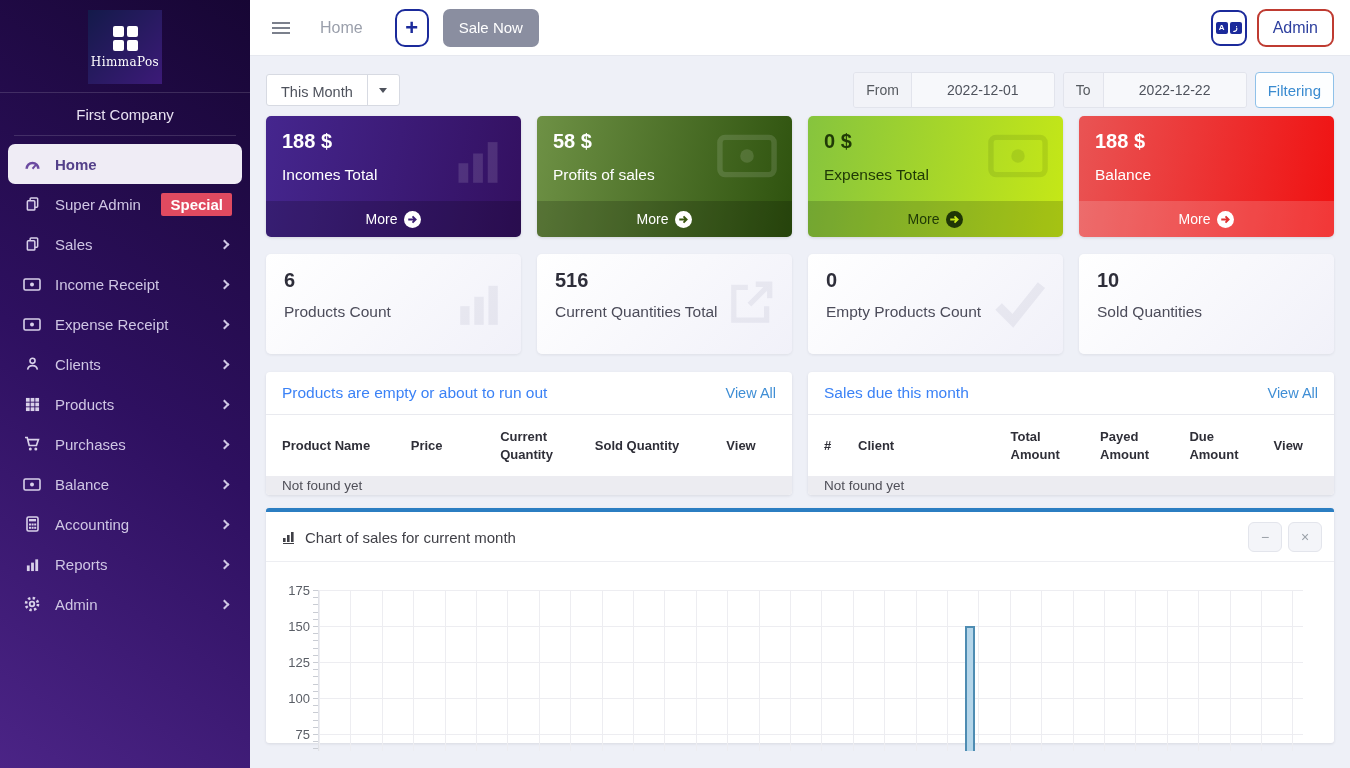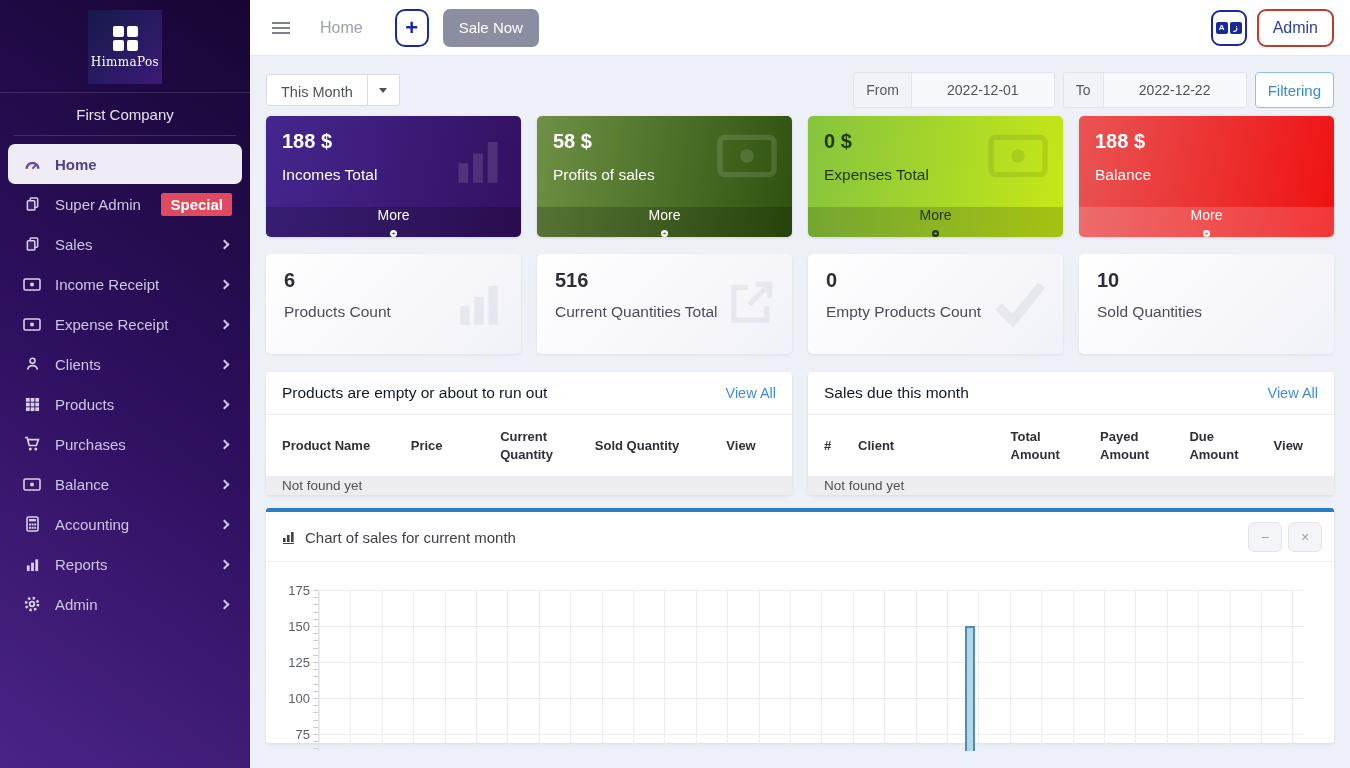--- a/index.html
+++ b/index.html
@@ -47,39 +47,39 @@
   .date-group { display:flex; height:36px; border:1px solid #e2e4ec; border-radius:3px; overflow:hidden; }
   .date-label { background:#f2f3f8; padding:0 12px; font-size:14px; color:#55595f; line-height:34px; border-right:1px solid #e2e4ec; }
   .date-value { background:#f7f8fb; width:142px; text-align:center; font-size:14px; color:#4e525c; line-height:34px; }
   .btn-filtering { height:36px; padding:0 12px; background:#fdfeff; border:1px solid #8fc1e9; border-radius:4px; color:#3a8bd0; font-size:15px; cursor:pointer; }
 
   
   .cards4 { display:grid; grid-template-columns:repeat(4,1fr); grid-gap:16px; margin-bottom:17px; }
   .scard { position:relative; height:121px; border-radius:5px; color:#fff; padding:14px 16px; overflow:hidden; box-shadow:0 1px 3px rgba(20,20,40,.12); }
   .scard .val { font-size:20px; font-weight:bold; }
   .scard .lbl { font-size:15.5px; margin-top:13px; }
-  .scard .more-bar { position:absolute; left:0; right:0; bottom:0; height:30px; background:rgba(0,0,0,.18); display:flex; align-items:center; justify-content:center; gap:7px; font-size:14px; cursor:pointer;flex-direction:column; }
+  .scard .more-bar { position:absolute; left:0; right:0; bottom:0; height:36px; background:rgba(0,0,0,.18); display:flex; align-items:center; justify-content:center; gap:7px; font-size:14px; cursor:pointer; }
   .more-ic { width:17px; height:17px; display:block; }
   .card-incomes { background:linear-gradient(100deg,#45268e,#331060); }
   .card-profits { background:linear-gradient(100deg,#6e9145,#2e520e); }
   .card-expenses { background:linear-gradient(100deg,#86c43e,#c6e816); color:#203a06; }
   .card-expenses .more-bar { background:rgba(0,0,0,.16); }
   .card-balance { background:linear-gradient(100deg,#e95454,#f01111); }
   .card-balance .more-bar { background:rgba(255,255,255,.16); }
   .wm { position:absolute; right:14px; top:18px; opacity:.12; }
   .ccard { position:relative; height:100px; border-radius:5px; background:linear-gradient(135deg,#ffffff,#f1f1f9); padding:15px 18px; box-shadow:0 1px 3px rgba(20,20,40,.08); overflow:hidden; }
   .ccard .val { font-size:20px; font-weight:bold; color:#2e2e3a; }
   .ccard .lbl { font-size:15.5px; color:#4c4c5a; margin-top:11px; }
   .ccard .wm { opacity:.07; top:24px; }
 
   
   .tables-row { display:grid; grid-template-columns:1fr 1fr; grid-gap:16px; margin-bottom:13px; }
   .panel { background:#fff; border-radius:4px; box-shadow:0 1px 3px rgba(20,20,40,.10); overflow:hidden; }
   .panel-head { display:flex; align-items:center; justify-content:space-between; padding:12px 16px; border-bottom:1px solid #e9eaef; }
-  .panel-title { font-size:15.5px; color:#0f172a; }
+  .panel-title { font-size:15.5px; color:#3b82f6; }
   .view-all { font-size:14.5px; color:#3f8ed5; text-decoration:none; cursor:pointer; }
   .tbl { width:100%; border-collapse:collapse; table-layout:fixed; }
   .tbl th { font-size:13px; color:#2f2f38; text-align:left; padding:13px 8px; font-weight:bold; line-height:1.35; }
   .tbl th:first-child { padding-left:16px; }
   .empty-row { background:#ececf1; padding:2px 16px; font-size:13.5px; color:#4f4f58; }
 
   
   .chart-panel { background:#fff; border-top:4px solid #2b7ec2; border-radius:3px; box-shadow:0 1px 3px rgba(20,20,40,.10); height:235px; }
   .chart-head { display:flex; align-items:center; padding:10px 12px 9px 16px; border-bottom:1px solid #edeef2; }
   .chart-title { font-size:15px; color:#3f3f46; display:flex; align-items:center; gap:7px; }

